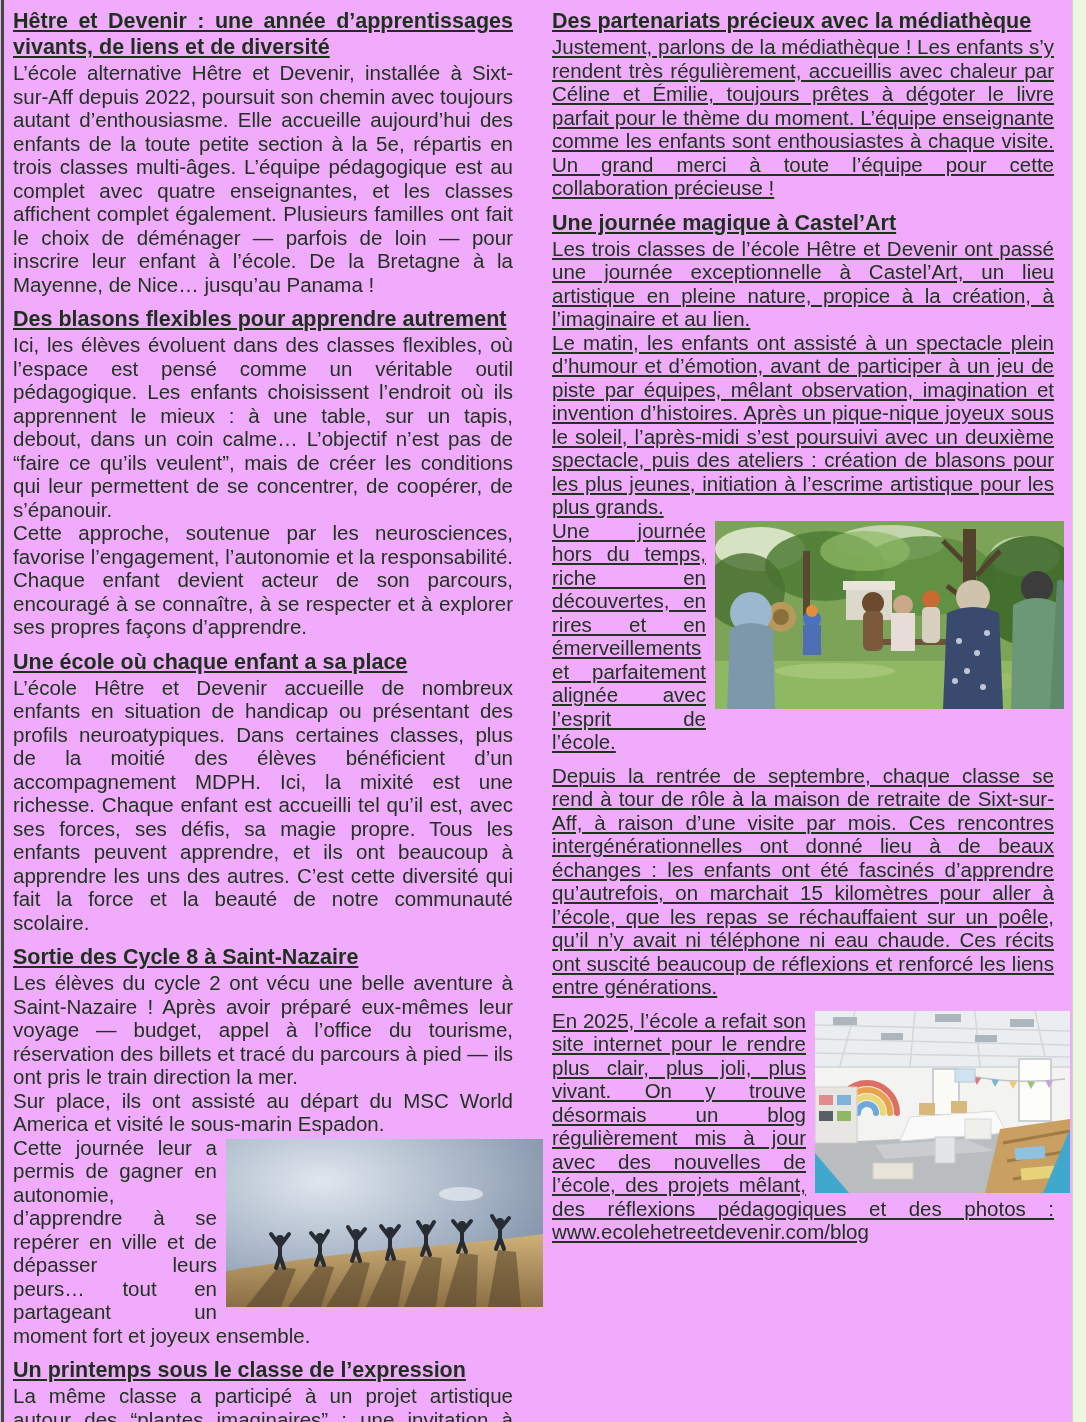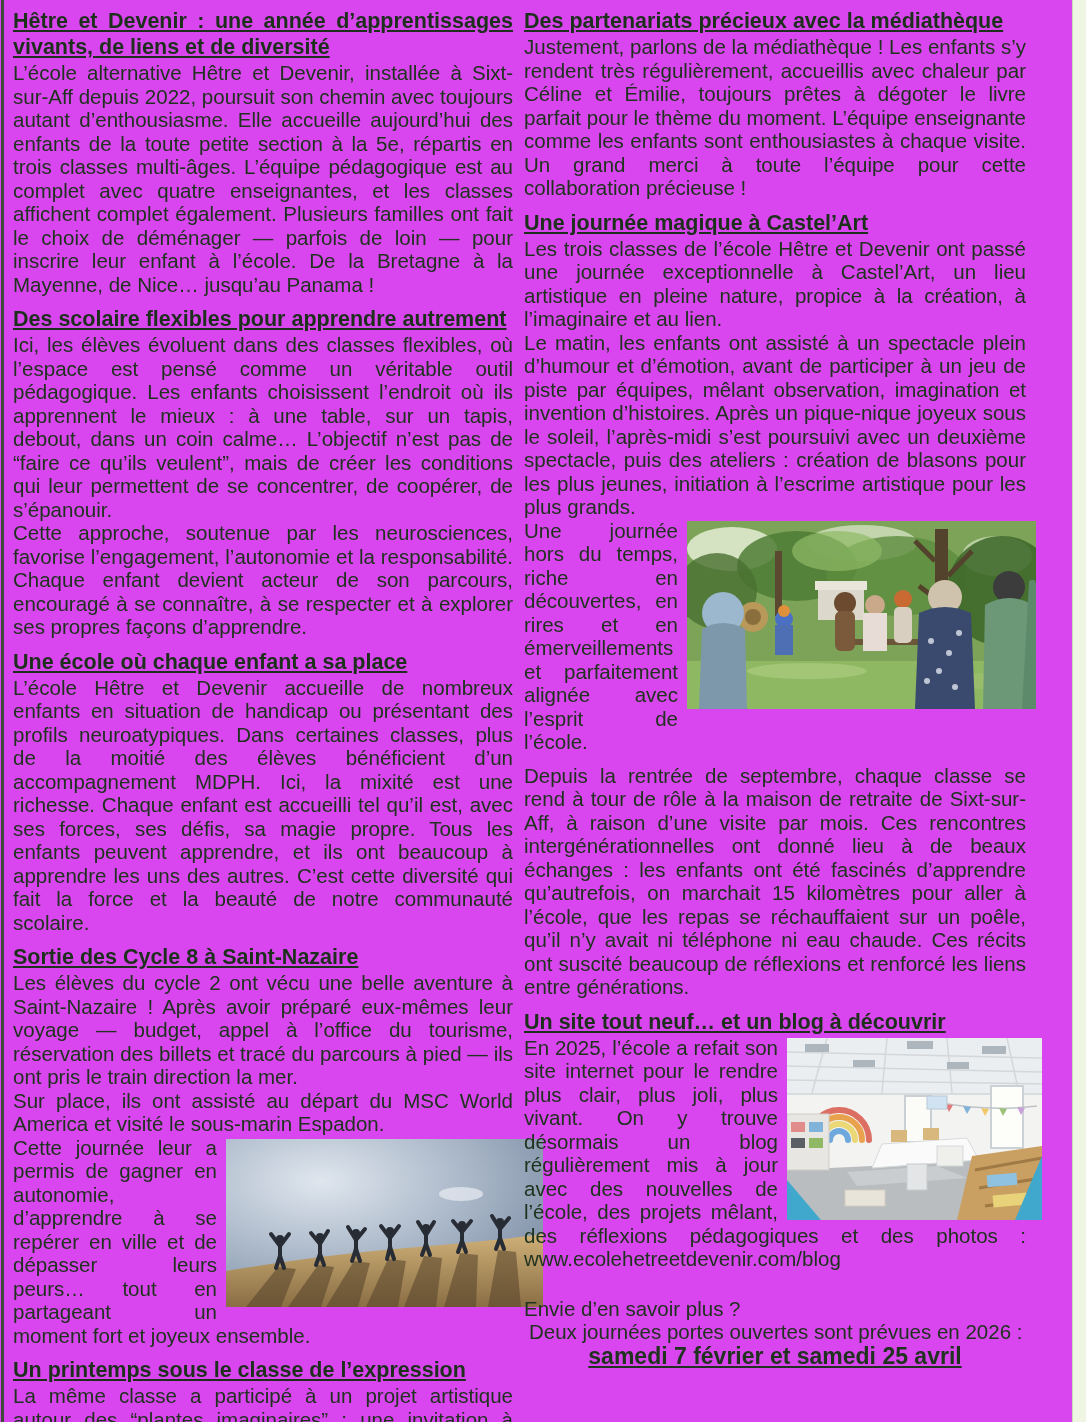--- a/index.html
+++ b/index.html
@@ -1,26 +1,26 @@
 <!DOCTYPE html>
 <html lang="fr"><head>
 <meta charset="utf-8">
 <style>
   html,body{margin:0;padding:0;background:#d7ecc6;}
   .page{
     position:relative;width:1086px;height:1422px;overflow:hidden;
-    background:#d946ef;
+    background:#f0abfc;
     font-family:"Liberation Sans","DejaVu Sans",sans-serif;
     color:#20331f;
   }
   .edge-left{position:absolute;left:1px;top:0;width:3px;height:100%;background:#3e4a3a;}
   .edge-right{position:absolute;right:0;top:0;width:13px;height:100%;background:#eef5e2;border-left:1px solid #c9dcb6;}
   .col{position:absolute;top:8px;font-size:20.5px;line-height:23.5px;text-align:justify;}
   .col.left{left:13px;width:500px;}
-  .col.right{left:524px;width:502px;}
+  .col.right{left:552px;width:502px;text-decoration:underline;}
   article{margin:0 0 10px 0;}
   h2{
     font-size:21.5px;line-height:26px;margin:0 0 1px 0;
     font-weight:bold;text-decoration:underline;text-align:justify;color:#1d301c;
   }
   p{margin:0;}
   .imgwrap::after{content:"";display:block;clear:both;}
   .photo{float:right;display:block;background:#ccc;}
   .photo.dune{width:317px;height:168px;margin:3px -30px 2px 9px;}
   .photo.castel{width:349px;height:188px;margin:2px -10px 2px 9px;}
@@ -39,21 +39,21 @@
   <div class="edge-right"></div>
 
   <div class="col left">
 
     <article>
       <h2>Hêtre et Devenir : une année d’apprentissages vivants, de liens et de diversité</h2>
       <p>L’école alternative Hêtre et Devenir, installée à Sixt-sur-Aff depuis 2022, poursuit son chemin avec toujours autant d’enthousiasme. Elle accueille aujourd’hui des enfants de la toute petite section à la 5e, répartis en trois classes multi-âges. L’équipe pédagogique est au complet avec quatre enseignantes, et les classes affichent complet également. Plusieurs familles ont fait le choix de déménager — parfois de loin — pour inscrire leur enfant à l’école. De la Bretagne à la Mayenne, de Nice… jusqu’au Panama !</p>
     </article>
 
     <article>
-      <h2>Des scolaire flexibles pour apprendre autrement</h2>
+      <h2>Des blasons flexibles pour apprendre autrement</h2>
       <p>Ici, les élèves évoluent dans des classes flexibles, où l’espace est pensé comme un véritable outil pédagogique. Les enfants choisissent l’endroit où ils apprennent le mieux : à une table, sur un tapis, debout, dans un coin calme… L’objectif n’est pas de “faire ce qu’ils veulent”, mais de créer les conditions qui leur permettent de se concentrer, de coopérer, de s’épanouir.</p>
       <p>Cette approche, soutenue par les neurosciences, favorise l’engagement, l’autonomie et la responsabilité. Chaque enfant devient acteur de son parcours, encouragé à se connaître, à se respecter et à explorer ses propres façons d’apprendre.</p>
     </article>
 
     <article>
       <h2>Une école où chaque enfant a sa place</h2>
       <p>L’école Hêtre et Devenir accueille de nombreux enfants en situation de handicap ou présentant des profils neuroatypiques. Dans certaines classes, plus de la moitié des élèves bénéficient d’un accompagnement MDPH. Ici, la mixité est une richesse. Chaque enfant est accueilli tel qu’il est, avec ses forces, ses défis, sa magie propre. Tous les enfants peuvent apprendre, et ils ont beaucoup à apprendre les uns des autres. C’est cette diversité qui fait la force et la beauté de notre communauté scolaire.</p>
     </article>
 
     <article>
@@ -216,21 +216,20 @@
         </svg>
         <p>Une journée hors du temps, riche en découvertes, en rires et en émerveillements et parfaitement alignée avec l’esprit de l’école.</p>
       </div>
     </article>
 
     <article>
       <p>Depuis la rentrée de septembre, chaque classe se rend à tour de rôle à la maison de retraite de Sixt-sur-Aff, à raison d’une visite par mois. Ces rencontres intergénérationnelles ont donné lieu à de beaux échanges : les enfants ont été fascinés d’apprendre qu’autrefois, on marchait 15 kilomètres pour aller à l’école, que les repas se réchauffaient sur un poêle, qu’il n’y avait ni téléphone ni eau chaude. Ces récits ont suscité beaucoup de réflexions et renforcé les liens entre générations.</p>
     </article>
 
     <article>
-      <h2>Un site tout neuf… et un blog à découvrir</h2>
       <div class="imgwrap">
         <svg class="photo classroom" viewBox="0 0 255 182" xmlns="http://www.w3.org/2000/svg" aria-hidden="true">
           <rect width="255" height="182" fill="#f3f3f1"></rect>
           <rect width="255" height="55" fill="#ebeef0"></rect>
           <g stroke="#d3d7da" stroke-width="1.5">
             <line x1="0" y1="14" x2="255" y2="20"></line>
               <line x1="0" y1="28" x2="255" y2="34"></line>
               <line x1="0" y1="42" x2="255" y2="46"></line>
             <line x1="40" y1="0" x2="25" y2="55"></line>
               <line x1="100" y1="0" x2="95" y2="55"></line>
@@ -279,20 +278,14 @@
           <rect x="200" y="136" width="30" height="12" fill="#8fc1e0" transform="rotate(-5 215 142)"></rect>
           <rect x="206" y="156" width="34" height="12" fill="#e8d27a" transform="rotate(-5 223 162)"></rect>
           <polygon points="0,142 34,182 0,182" fill="#3fa8cc"></polygon>
           <polygon points="255,118 228,182 255,182" fill="#3fa8cc"></polygon>
           <rect x="58" y="152" width="40" height="16" fill="#e8e4da" stroke="#d2cec2"></rect>
         </svg>
         <p>En 2025, l’école a refait son site internet pour le rendre plus clair, plus joli, plus vivant. On y trouve désormais un blog régulièrement mis à jour avec des nouvelles de l’école, des projets mêlant, des réflexions pédagogiques et des photos : www.ecolehetreetdevenir.com/blog</p>
       </div>
     </article>
 
-    <div class="footer">
-      <p>Envie d’en savoir plus ?</p>
-      <p class="intro-line">Deux journées portes ouvertes sont prévues en 2026 :</p>
-      <p class="dates-line"><span>samedi 7 février et samedi 25 avril</span></p>
-
-    </div>
   </div>
 </div>
 
 </body></html>

